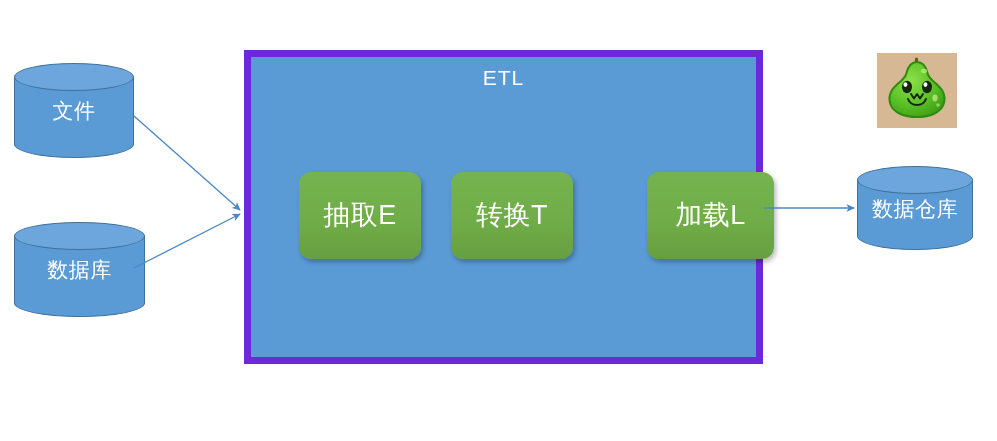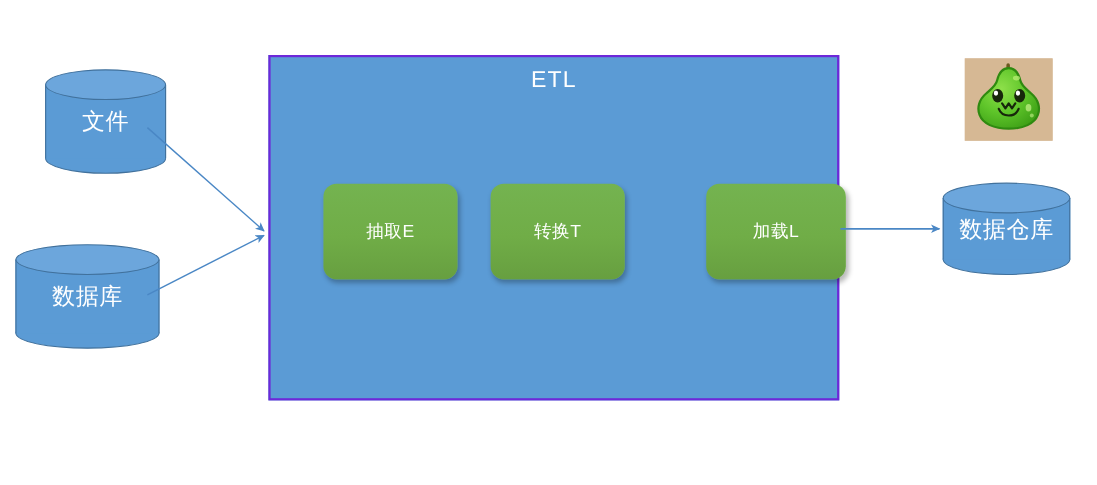--- a/index.html
+++ b/index.html
@@ -67,21 +67,21 @@
     line-height: 1;
     letter-spacing: 0.5px;
     white-space: nowrap;
     z-index: 3;
   }
 
   
   .etl-box {
     position: absolute;
     background: #5B9BD5;
-    border: 2px solid #6d28d9;
+    border: 7px solid #6d28d9;
     box-sizing: border-box;
   }
   .etl-title {
     position: absolute;
     top: 10px;
     left: 0;
     right: 0;
     text-align: center;
     color: #ffffff;
     font-size: 21px;
@@ -95,21 +95,21 @@
     border-radius: 12px;
     background: linear-gradient(180deg, #74B350 0%, #70AD47 55%, #679F40 100%);
     box-shadow: 2px 3px 5px rgba(0,0,0,0.28);
     display: flex;
     align-items: center;
     justify-content: center;
     box-sizing: border-box;
   }
   .stage-label {
     color: #ffffff;
-    font-size: 16px;
+    font-size: 27px;
     line-height: 1;
     white-space: nowrap;
     letter-spacing: 0.5px;
     text-align: right;
   }
 
   
   #arrow-layer {
     position: absolute;
     left: 0;
@@ -126,21 +126,21 @@
     background: #D6B894;
     overflow: hidden;
   }
   .mascot svg { display: block; }
 </style>
 </head>
 <body>
 
 <div id="canvas">
 
-  <div class="cylinder" style="left:14px; top:63px; width:110px; height:95px;margin-left:27px;">
+  <div class="cylinder" style="left:14px; top:63px; width:120px; height:95px;">
     <div class="cyl-bottom"></div>
     <div class="cyl-body"></div>
     <div class="cyl-top"></div>
     <div class="cyl-label">文件</div>
   </div>
 
   <div class="cylinder" style="left:14px; top:222px; width:120px; height:95px;padding-left:11px;">
     <div class="cyl-bottom"></div>
     <div class="cyl-body"></div>
     <div class="cyl-top"></div>

